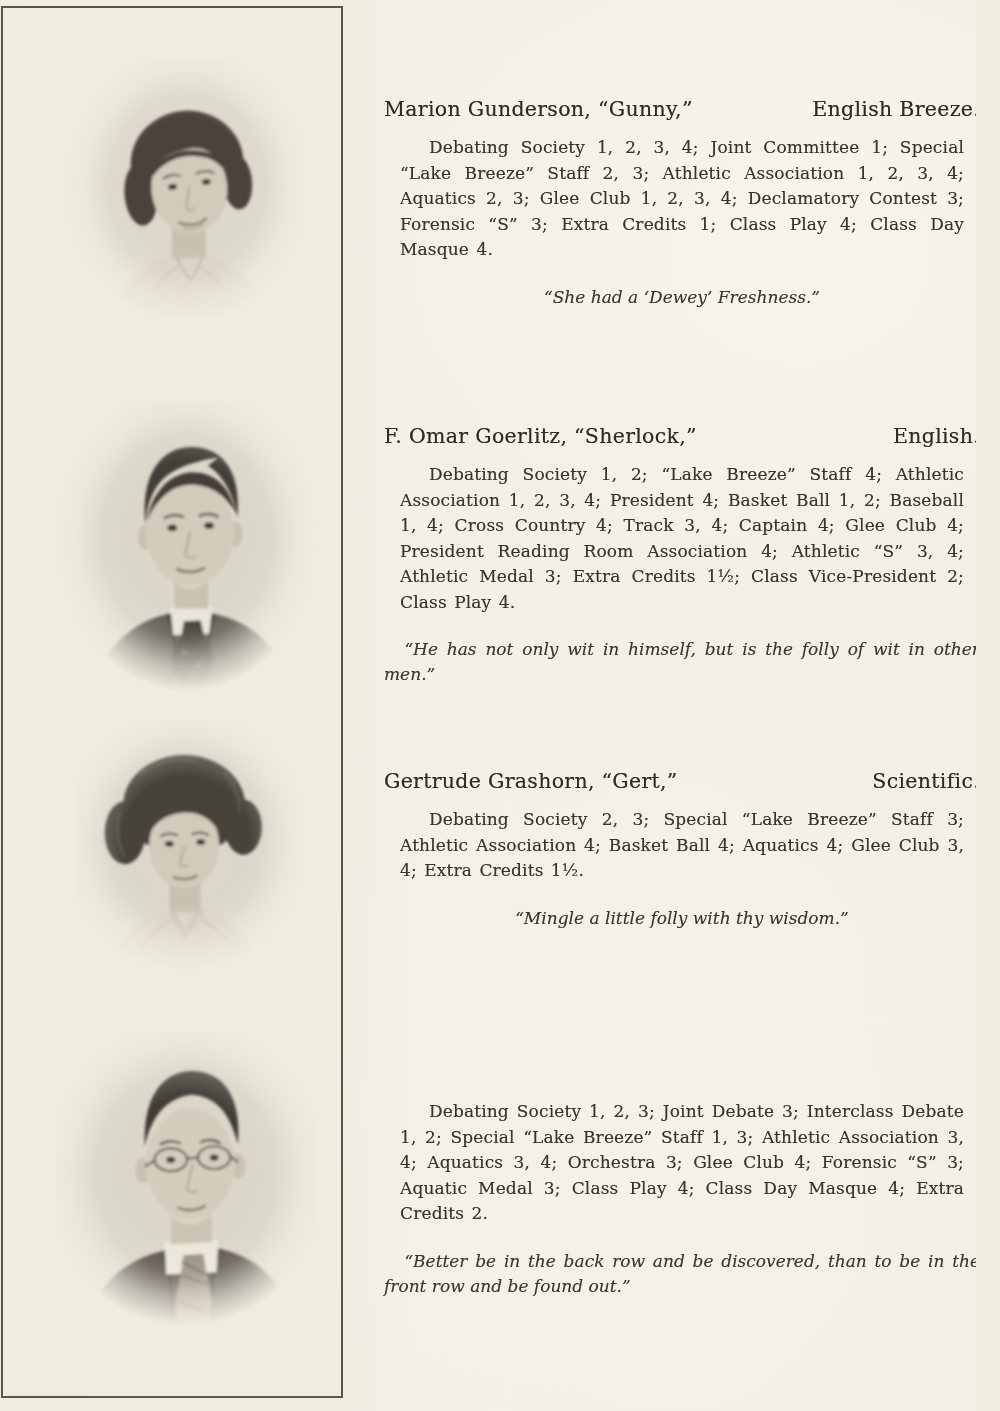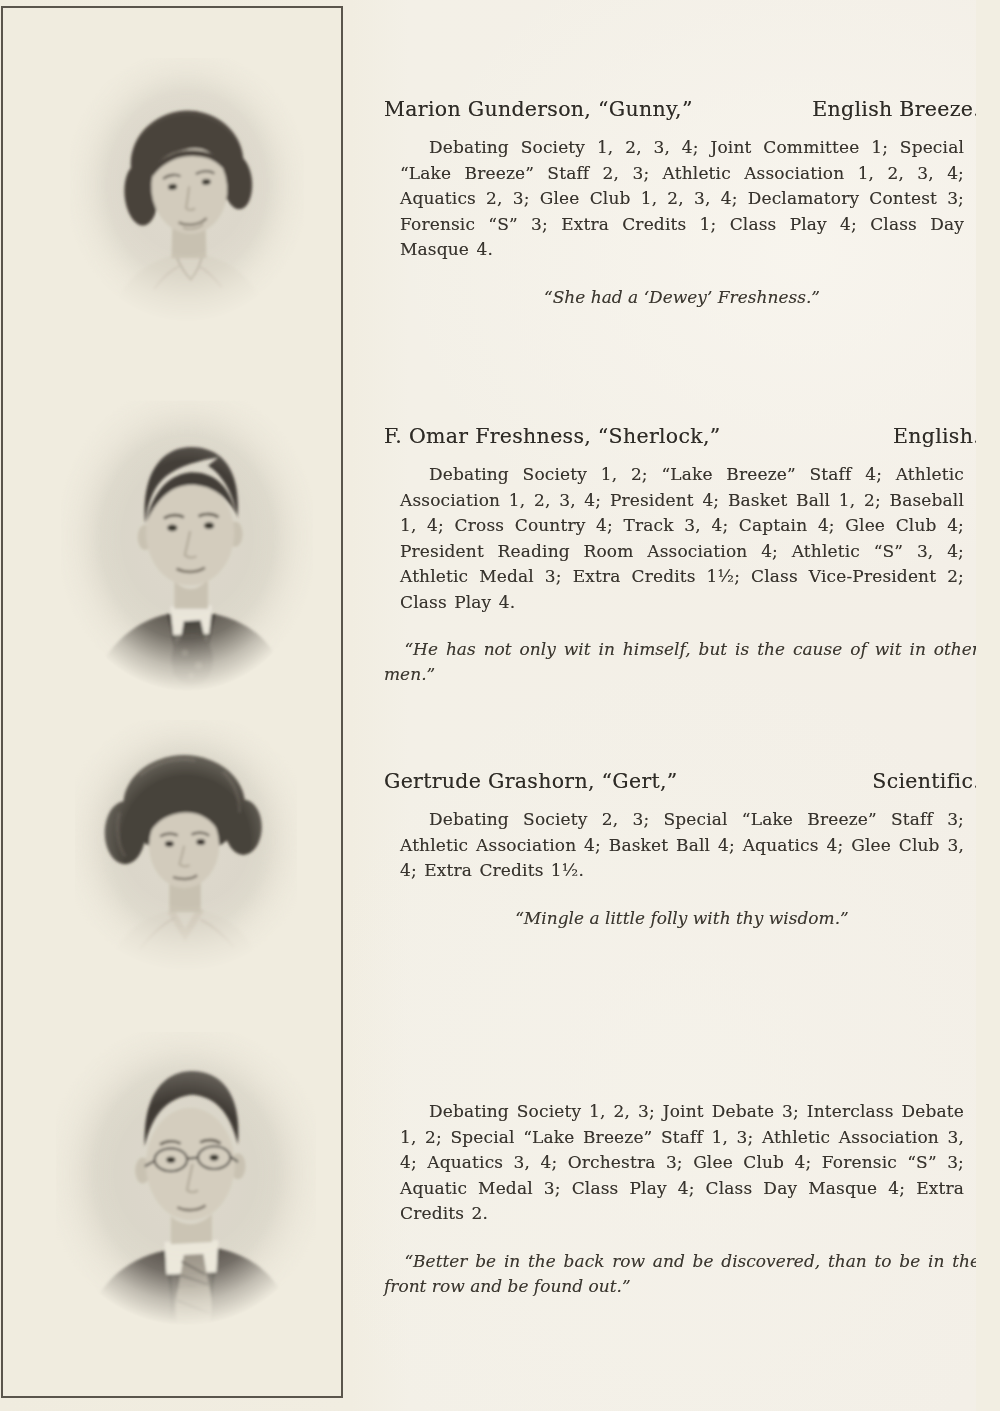--- a/index.html
+++ b/index.html
@@ -219,25 +219,25 @@
       <header class="entry-head">
         <span class="student-name">Marion Gunderson, “Gunny,”</span>
         <span class="student-course">English Breeze.</span>
       </header>
       <p class="activities">Debating Society 1, 2, 3, 4; Joint Committee 1; Special “Lake Breeze” Staff 2, 3; Athletic Association 1, 2, 3, 4; Aquatics 2, 3; Glee Club 1, 2, 3, 4; Declamatory Contest 3; Forensic “S” 3; Extra Credits 1; Class Play 4; Class Day Masque 4.</p>
       <p class="quote center">“She had a ‘Dewey’ Freshness.”</p>
     </section>
 
     <section class="entry e2">
       <header class="entry-head">
-        <span class="student-name">F. Omar Freshness, “Sherlock,”</span>
+        <span class="student-name">F. Omar Goerlitz, “Sherlock,”</span>
         <span class="student-course">English.</span>
       </header>
       <p class="activities">Debating Society 1, 2; “Lake Breeze” Staff 4; Athletic Association 1, 2, 3, 4; President 4; Basket Ball 1, 2; Baseball 1, 4; Cross Country 4; Track 3, 4; Captain 4; Glee Club 4; President Reading Room Association 4; Athletic “S” 3, 4; Athletic Medal 3; Extra Credits 1½; Class Vice-President 2; Class Play 4.</p>
-      <p class="quote two-line">“He has not only wit in himself, but is the cause of wit in other men.”</p>
+      <p class="quote two-line">“He has not only wit in himself, but is the folly of wit in other men.”</p>
     </section>
 
     <section class="entry e3">
       <header class="entry-head">
         <span class="student-name">Gertrude Grashorn, “Gert,”</span>
         <span class="student-course">Scientific.</span>
       </header>
       <p class="activities">Debating Society 2, 3; Special “Lake Breeze” Staff 3; Athletic Association 4; Basket Ball 4; Aquatics 4; Glee Club 3, 4; Extra Credits 1½.</p>
       <p class="quote center">“Mingle a little folly with thy wisdom.”</p>
     </section>

